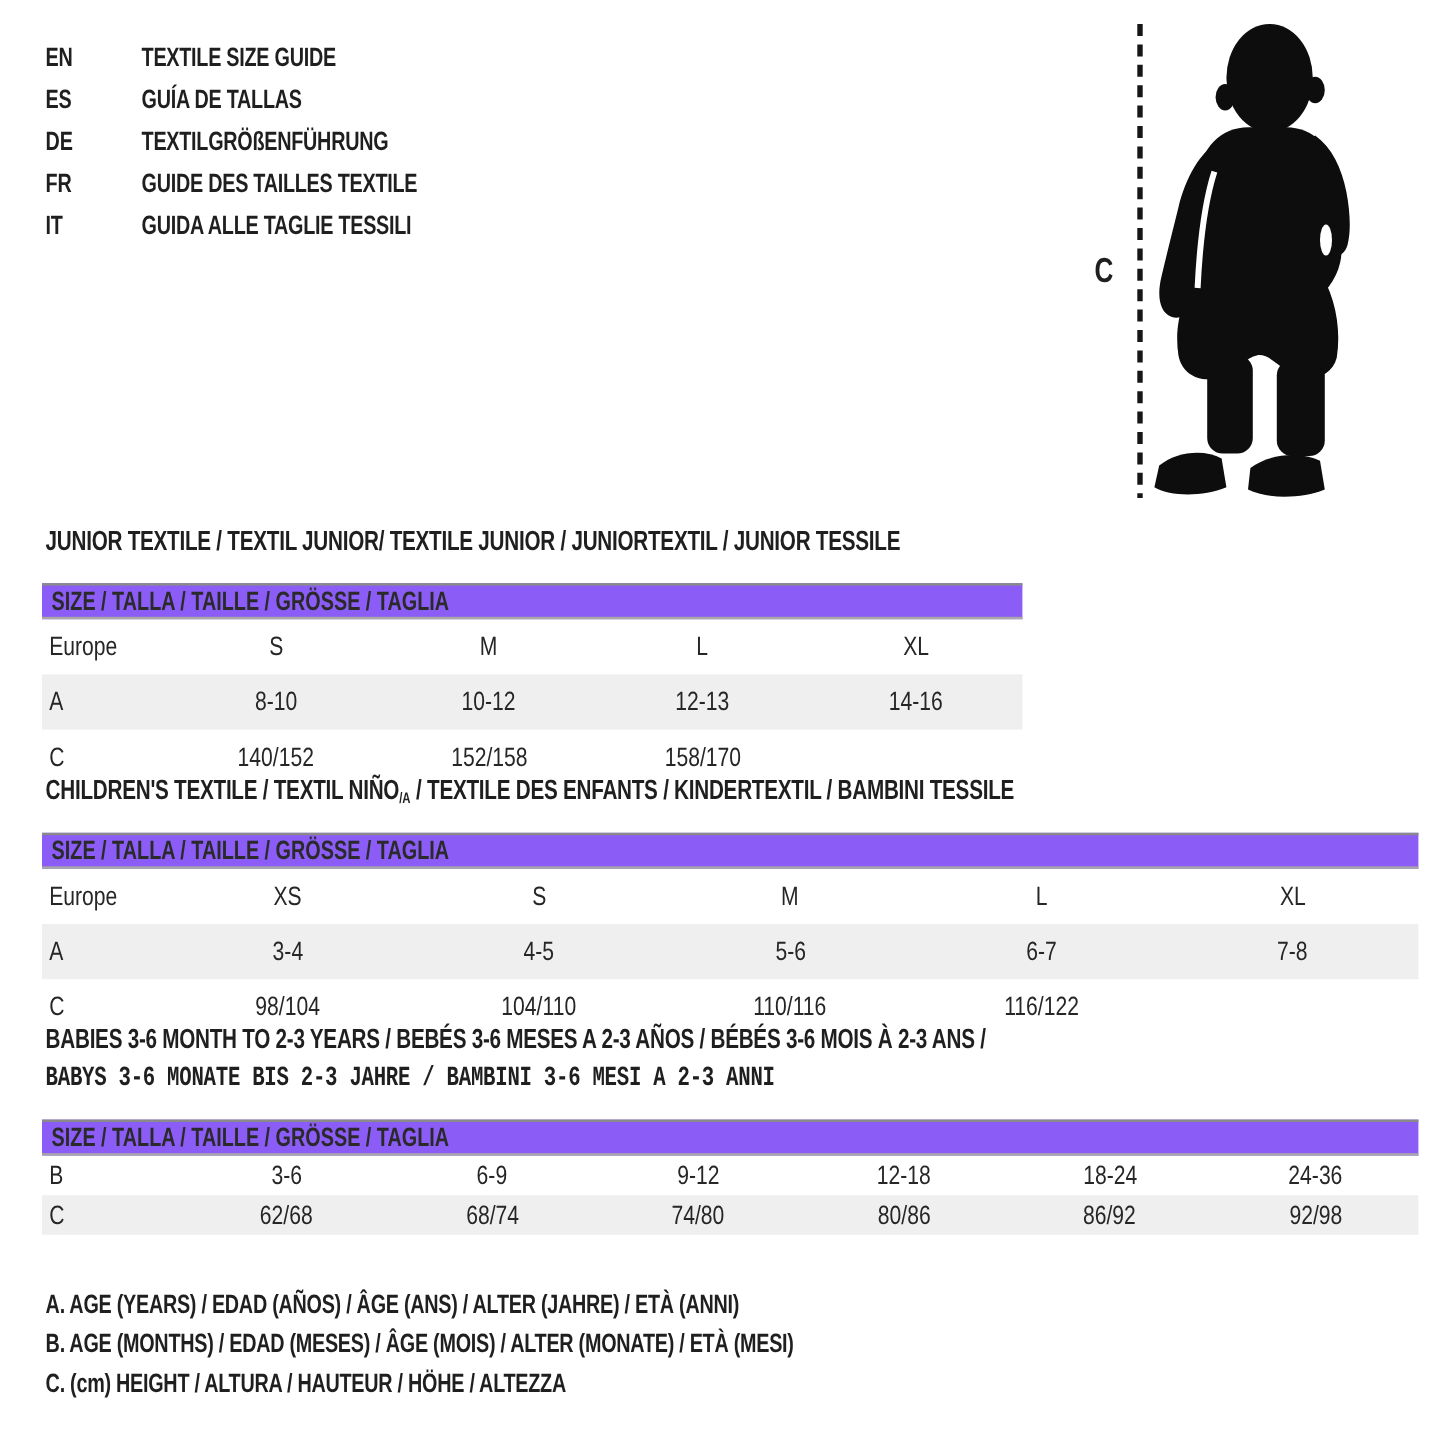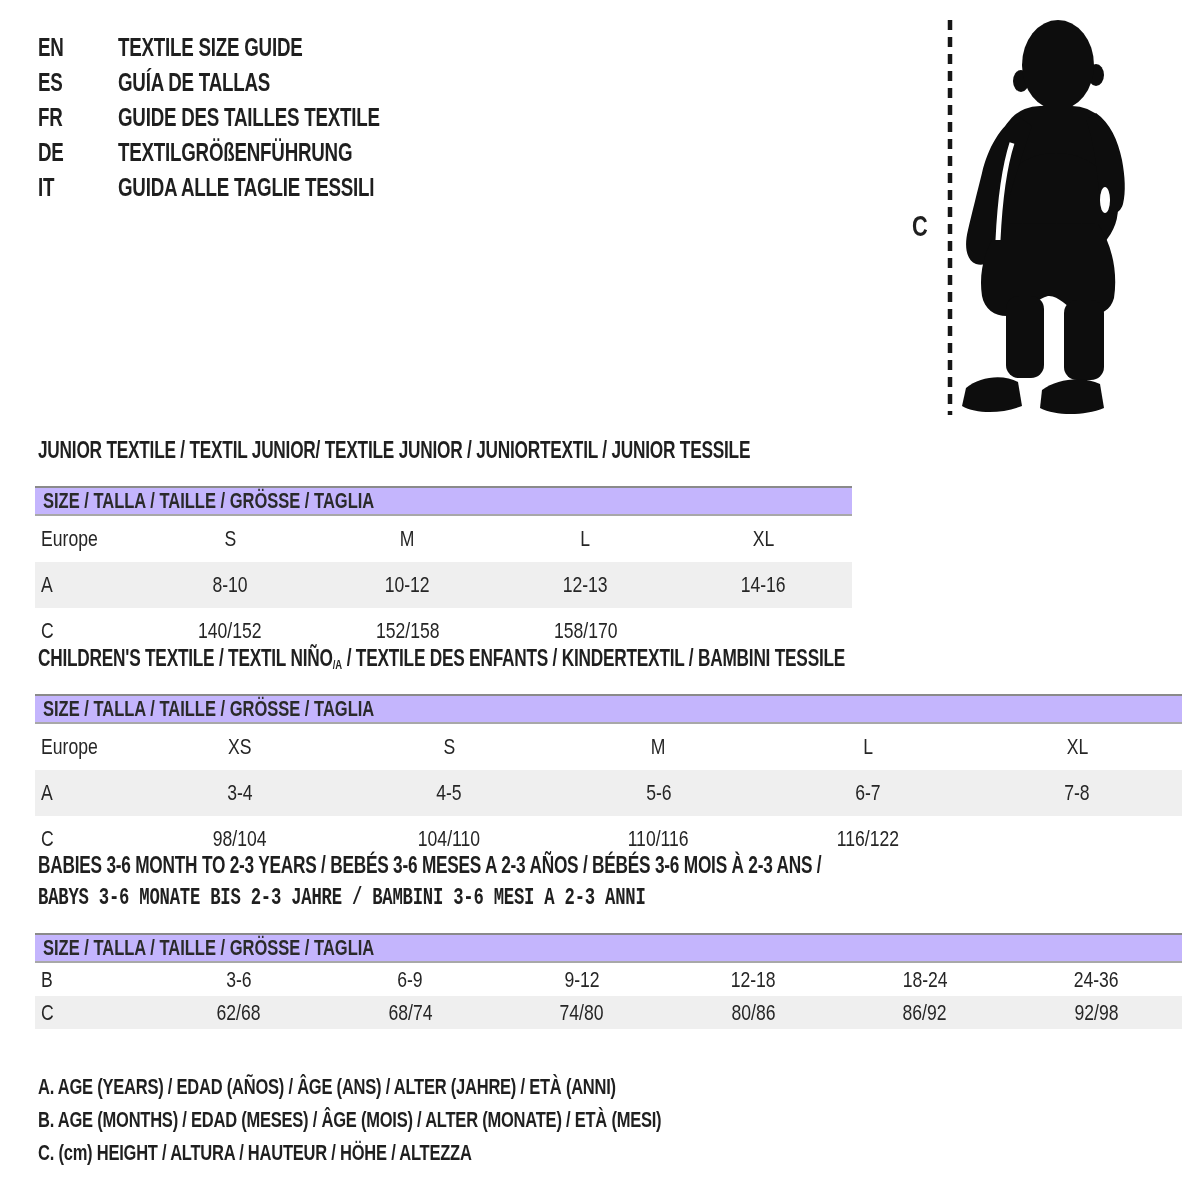--- a/index.html
+++ b/index.html
@@ -9,36 +9,36 @@
     font-family:"Liberation Sans","DejaVu Sans",sans-serif;
     color:#1f1f1f;
   }
   
   .cx  {display:inline-block;transform:scaleX(0.75);transform-origin:0 50%;white-space:nowrap;}
   .cxl {display:inline-block;transform:scaleX(0.80);transform-origin:0 50%;white-space:nowrap;}
   .cxc {display:inline-block;transform:scaleX(0.80);transform-origin:50% 50%;white-space:nowrap;}
 
   
   .langs{position:absolute;left:38px;top:30px;}
-  .lang-row{display:flex;height:35px;line-height:35px;font-size:25px;font-weight:700;letter-spacing:-0.3px;}
+  .lang-row{display:flex;height:35px;line-height:35px;font-size:22px;font-weight:700;letter-spacing:-0.3px;}
   .lang-code{width:80px;flex:0 0 80px;}
 
   
   .figure-svg{position:absolute;left:900px;top:8px;width:260px;height:415px;}
   .c-label{position:absolute;left:912px;top:210px;font-size:29px;font-weight:700;}
 
   
   .sec-title{position:absolute;left:38px;font-size:23px;font-weight:700;line-height:33px;letter-spacing:-0.3px;}
   .subscript{font-size:0.55em;position:relative;top:0.22em;letter-spacing:0;}
 
   
   .table{position:absolute;}
   .thead{
     box-sizing:border-box;height:30px;line-height:25px;
-    background:#c4b5fd;border-top:2px solid #8a8a8a;border-bottom:2px solid #a8a8a8;
+    background:#8b5cf6;border-top:2px solid #8a8a8a;border-bottom:2px solid #a8a8a8;
     padding-left:8px;font-size:22px;font-weight:700;color:#2a2a2a;
   }
   .trow{display:grid;height:46px;line-height:34px;align-items:center;font-size:22px;font-weight:400;color:#262626;}
   .tb-sm .trow{height:33px;line-height:33px;}
   .trow.shade{background:#efefef;}
   .cols4{grid-template-columns:106px repeat(4,1fr);}
   .cols5{grid-template-columns:100px repeat(5,1fr);}
   .cols6{grid-template-columns:118px repeat(6,1fr);}
   .tcell{text-align:center;overflow:visible;}
   .tcell.lbl{text-align:left;padding-left:6px;}
@@ -53,26 +53,26 @@
 <div class="langs">
   <div class="lang-row">
     <span class="lang-code"><span class="cx">EN</span></span>
     <span><span class="cx">TEXTILE SIZE GUIDE</span></span>
   </div>
   <div class="lang-row">
     <span class="lang-code"><span class="cx">ES</span></span>
     <span><span class="cx">GUÍA DE TALLAS</span></span>
   </div>
   <div class="lang-row">
+    <span class="lang-code"><span class="cx">DE</span></span>
+    <span><span class="cx">TEXTILGRÖßENFÜHRUNG</span></span>
+  </div>
+  <div class="lang-row">
     <span class="lang-code"><span class="cx">FR</span></span>
     <span><span class="cx">GUIDE DES TAILLES TEXTILE</span></span>
-  </div>
-  <div class="lang-row">
-    <span class="lang-code"><span class="cx">DE</span></span>
-    <span><span class="cx">TEXTILGRÖßENFÜHRUNG</span></span>
   </div>
   <div class="lang-row">
     <span class="lang-code"><span class="cx">IT</span></span>
     <span><span class="cx">GUIDA ALLE TAGLIE TESSILI</span></span>
   </div>
 </div>
 
 <svg class="figure-svg" viewBox="0 0 260 415" aria-hidden="true">
   <line x1="50" y1="12" x2="50" y2="407" stroke="#161616" stroke-width="4.5" stroke-dasharray="10 7"></line>
   <g fill="#0d0d0d">

